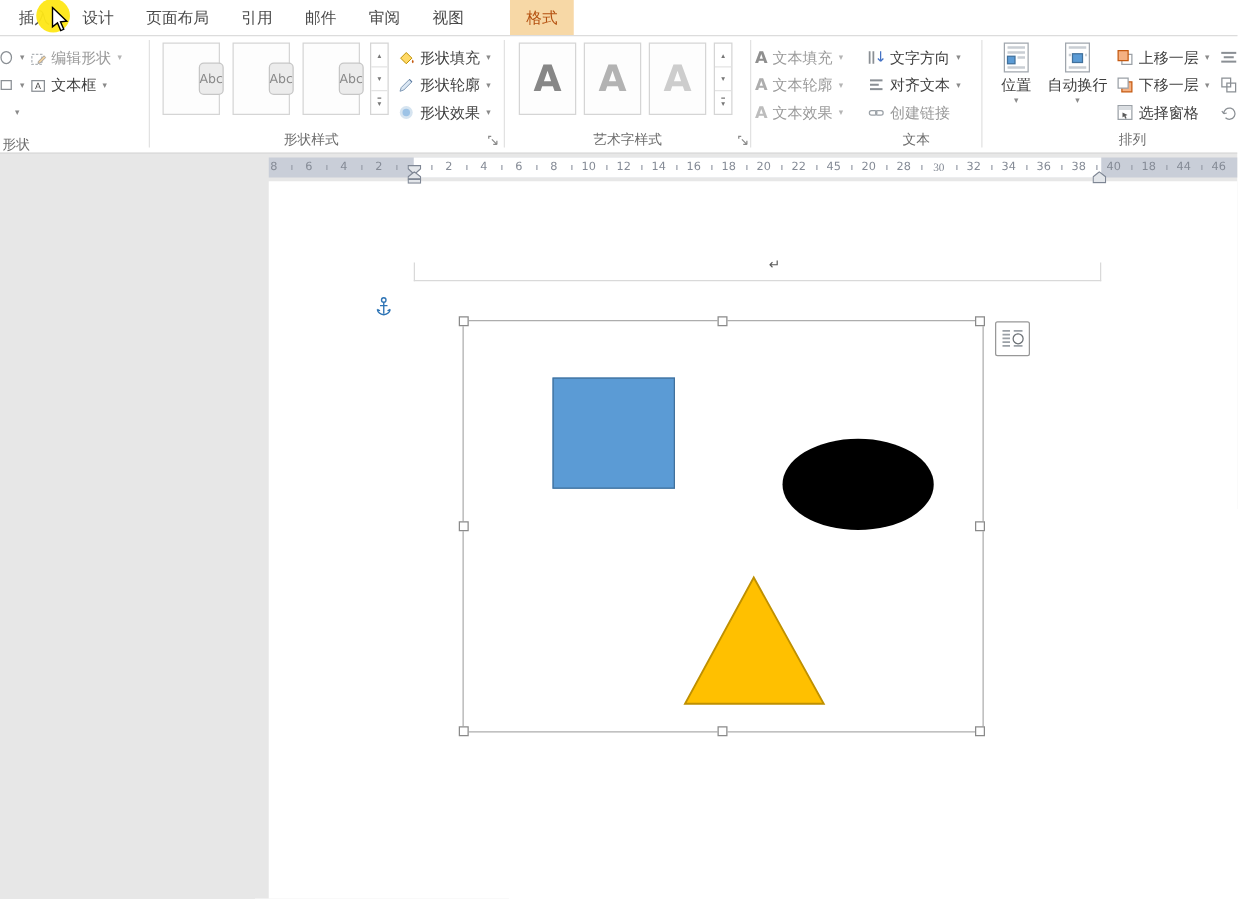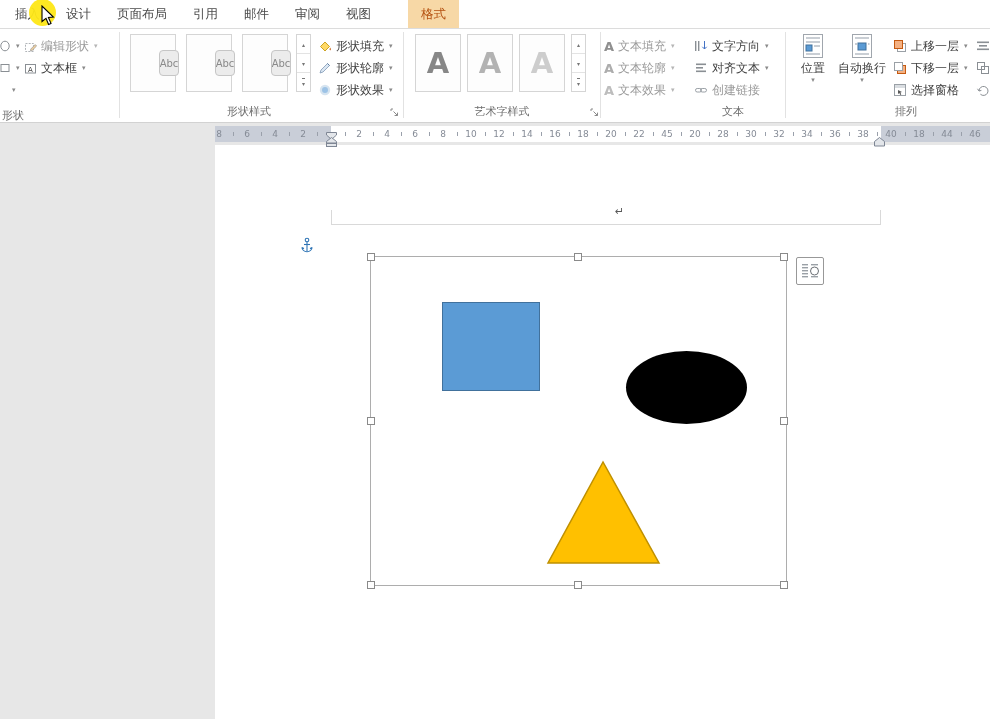--- a/index.html
+++ b/index.html
@@ -343,21 +343,21 @@
       <span class="rnum" style="left: 256px;">10</span>
       <span class="rnum" style="left: 284px;">12</span>
       <span class="rnum" style="left: 312px;">14</span>
       <span class="rnum" style="left: 340px;">16</span>
       <span class="rnum" style="left: 368px;">18</span>
       <span class="rnum" style="left: 396px;">20</span>
       <span class="rnum" style="left: 424px;">22</span>
       <span class="rnum" style="left: 452px;">45</span>
       <span class="rnum" style="left: 480px;">20</span>
       <span class="rnum" style="left: 508px;">28</span>
-      <span class="rnum" style="left: 536px;">30</span>
+      <span class="rnum" style="left: 536px; font-family: Liberation Serif, serif;">30</span>
       <span class="rnum" style="left: 564px;">32</span>
       <span class="rnum" style="left: 592px;">34</span>
       <span class="rnum" style="left: 620px;">36</span>
       <span class="rnum" style="left: 648px;">38</span>
       <span class="rnum" style="left: 676px;">40</span>
       <span class="rnum" style="left: 704px;">18</span>
       <span class="rnum" style="left: 732px;">44</span>
       <span class="rnum" style="left: 760px;">46</span>
       <span class="rtick" style="left: 18px;"></span>
       <span class="rtick" style="left: 46px;"></span>

